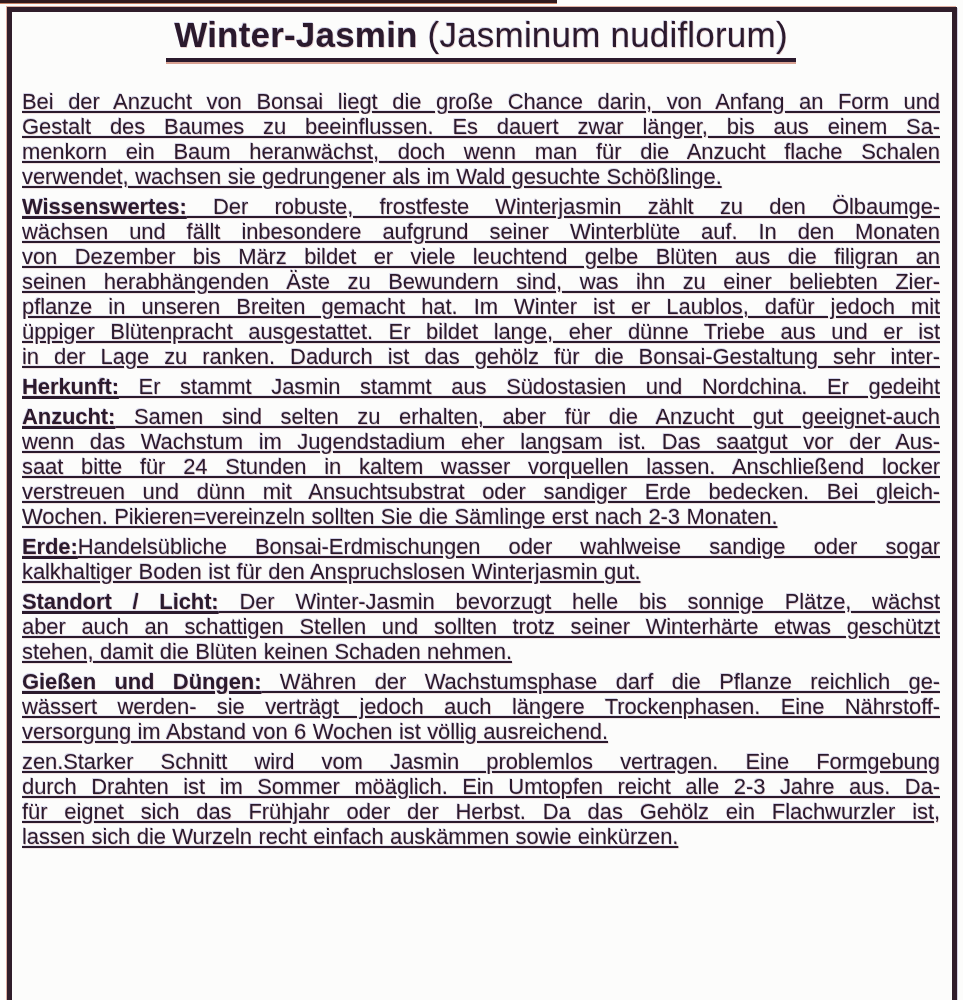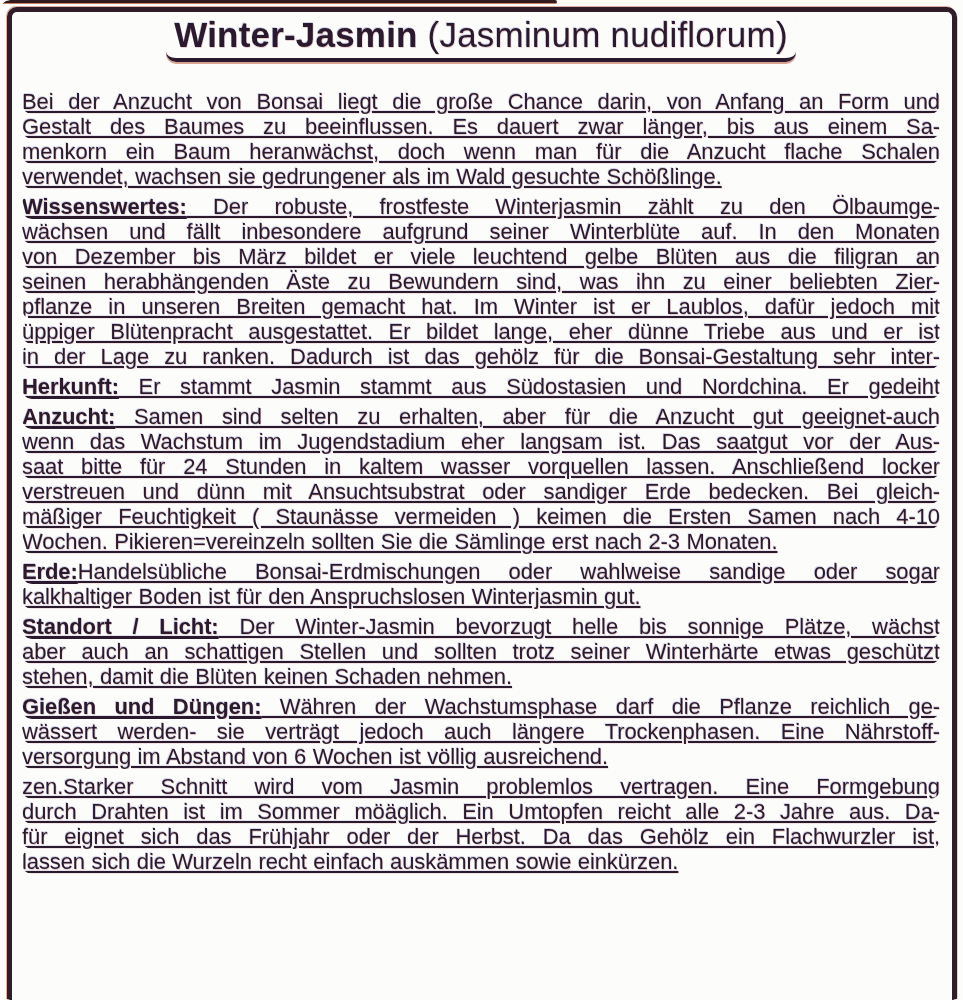--- a/index.html
+++ b/index.html
@@ -1,21 +1,21 @@
 <!DOCTYPE html>
 <html lang="de" style="--ink: #2b1a2d; --frame: #301d2a; --fringe: #b85a43; --paper: #fcfcfb;"><head>
 <meta charset="utf-8">
 <style>
   :root {
     --ink: #2b1a2d;
     --frame: #301d2a;
     --fringe: #b85a43;
     --paper: #fcfcfb;
   }
-  * { margin: 0; padding: 0; box-sizing: border-box; border-radius: 10px; }
+  * { margin: 0; padding: 0; box-sizing: border-box; }
   html, body {
     width: 963px; height: 1000px;
     overflow: hidden;
     background: var(--paper);
     font-family: "Liberation Sans", "DejaVu Sans", sans-serif;
     color: var(--ink);
   }
   .stage { position: relative; width: 963px; height: 1000px; overflow: hidden; }
 
   
@@ -102,21 +102,20 @@
             <div class="line">in der Lage zu ranken. Dadurch ist das gehölz für die Bonsai-Gestaltung sehr inter-</div>
           </div>
           <div class="para">
             <div class="line"><span class="label">Herkunft:</span> Er stammt Jasmin stammt aus Südostasien und Nordchina. Er gedeiht</div>
           </div>
           <div class="para">
             <div class="line"><span class="label">Anzucht:</span> Samen sind selten zu erhalten, aber für die Anzucht gut geeignet-auch</div>
             <div class="line">wenn das Wachstum im Jugendstadium eher langsam ist. Das saatgut vor der Aus-</div>
             <div class="line">saat bitte für 24 Stunden in kaltem wasser vorquellen lassen. Anschließend locker</div>
             <div class="line">verstreuen und dünn mit Ansuchtsubstrat oder sandiger Erde bedecken. Bei gleich-</div>
-            <div class="line">mäßiger Feuchtigkeit ( Staunässe vermeiden ) keimen die Ersten Samen nach 4-10</div>
             <div class="line last">Wochen. Pikieren=vereinzeln sollten Sie die Sämlinge erst nach 2-3 Monaten.</div>
           </div>
           <div class="para">
             <div class="line"><span class="label">Erde:</span>Handelsübliche Bonsai-Erdmischungen oder wahlweise sandige oder sogar</div>
             <div class="line last">kalkhaltiger Boden ist für den Anspruchslosen Winterjasmin gut.</div>
           </div>
           <div class="para">
             <div class="line"><span class="label">Standort / Licht:</span> Der Winter-Jasmin bevorzugt helle bis sonnige Plätze, wächst</div>
             <div class="line">aber auch an schattigen Stellen und sollten trotz seiner Winterhärte etwas geschützt</div>
             <div class="line last">stehen, damit die Blüten keinen Schaden nehmen.</div>

